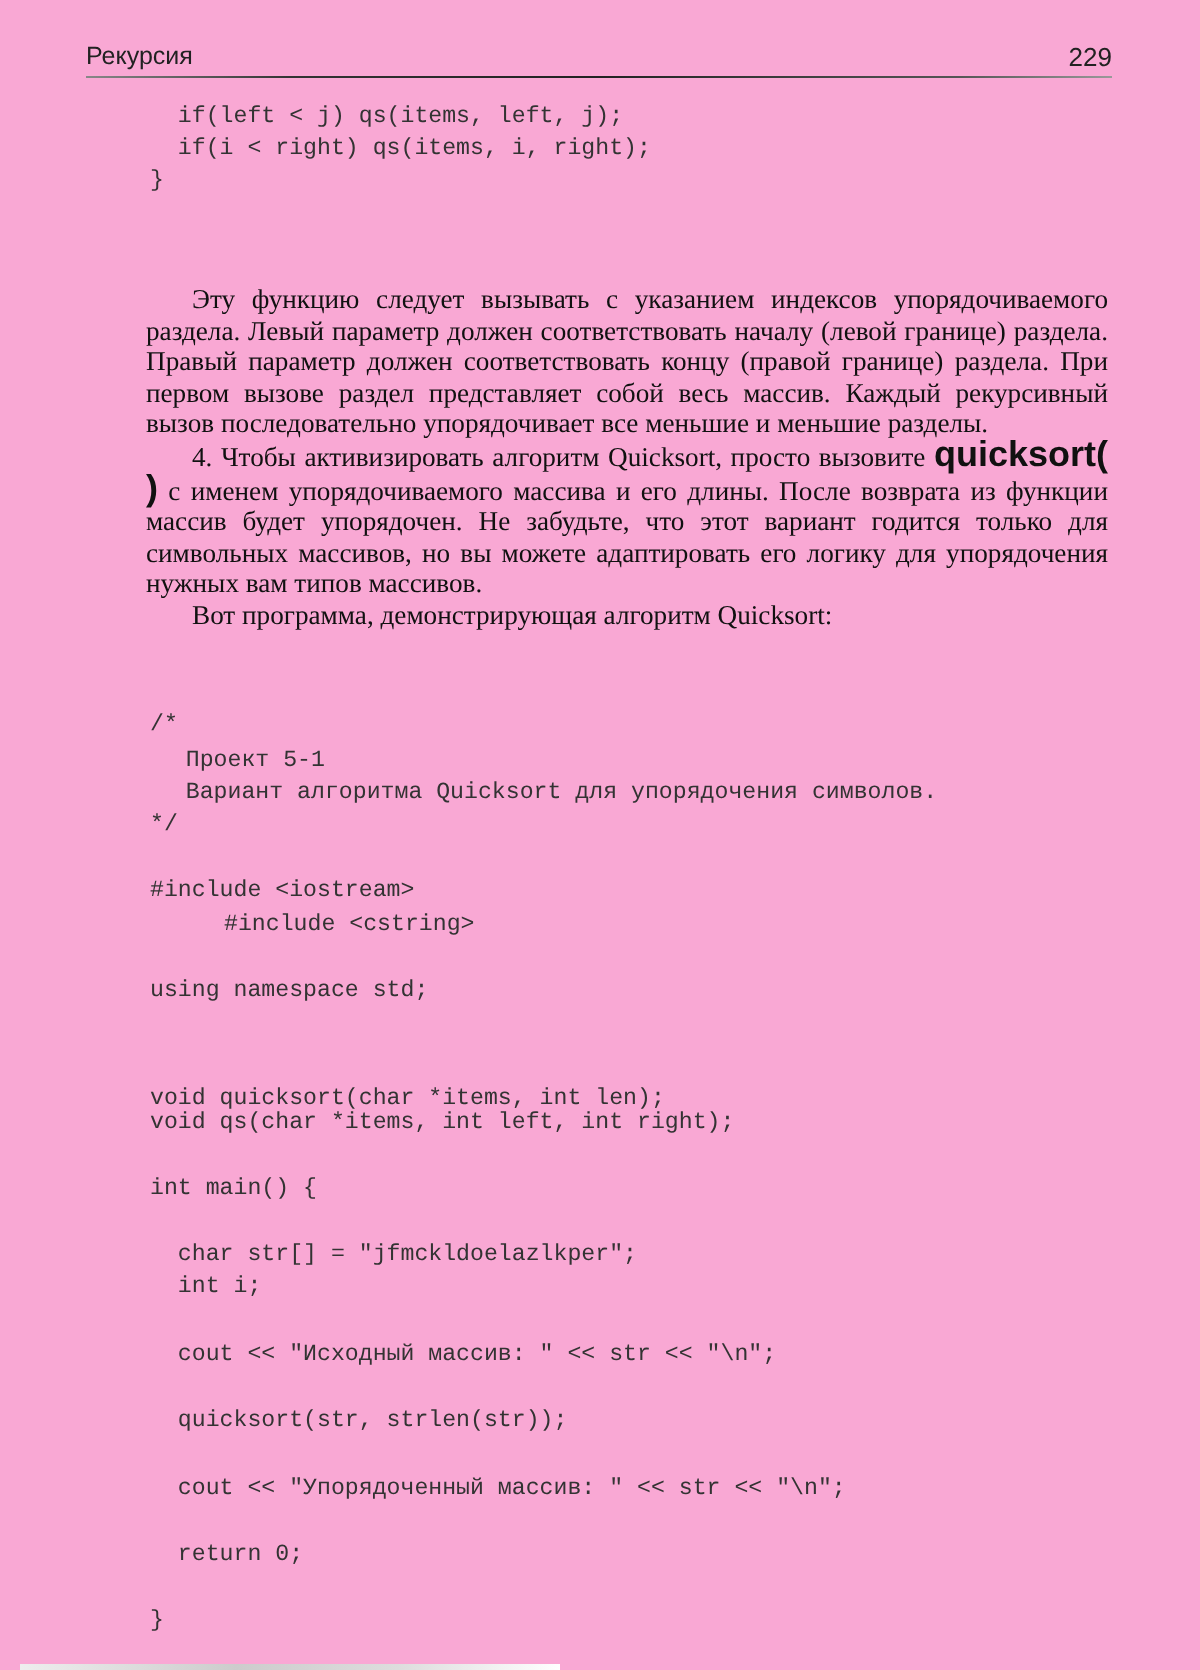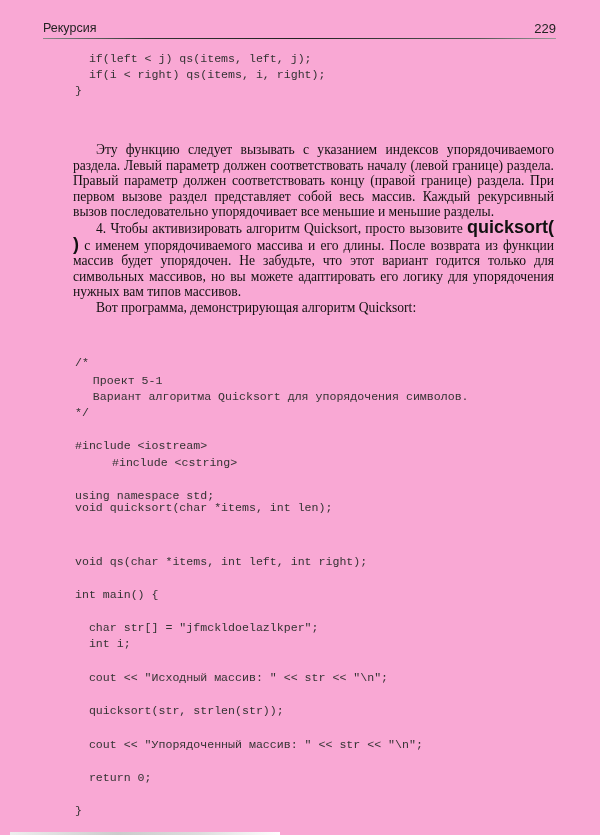--- a/index.html
+++ b/index.html
@@ -41,21 +41,21 @@
   <div class="code" style="left:75px; top:355px;">/*</div>
   <div class="code" style="left:72px; top:373px;">   Проект 5-1</div>
   <div class="code" style="left:72px; top:389px;">   Вариант алгоритма Quicksort для упорядочения символов.</div>
   <div class="code" style="left:75px; top:405px;">*/</div>
 
   <div class="code" style="left:75px; top:438px;">#include &lt;iostream&gt;</div>
   <div class="code" style="left:75px; top:455px;margin-left:37px;">#include &lt;cstring&gt;</div>
 
   <div class="code" style="left:75px; top:488px;">using namespace std;</div>
 
-  <div class="code" style="left:75px; top:500px;">void quicksort(char *items, int len);</div>
+  <div class="code" style="left:75px; top:542px;">void quicksort(char *items, int len);</div>
 
   <div class="code" style="left:75px; top:554px;">void qs(char *items, int left, int right);</div>
 
   <div class="code" style="left:75px; top:587px;">int main() {</div>
 
   <div class="code" style="left:75px; top:620px;">  char str[] = "jfmckldoelazlkper";</div>
   <div class="code" style="left:75px; top:636px;">  int i;</div>
 
   <div class="code" style="left:75px; top:670px;">  cout &lt;&lt; "Исходный массив: " &lt;&lt; str &lt;&lt; "\n";</div>
 

